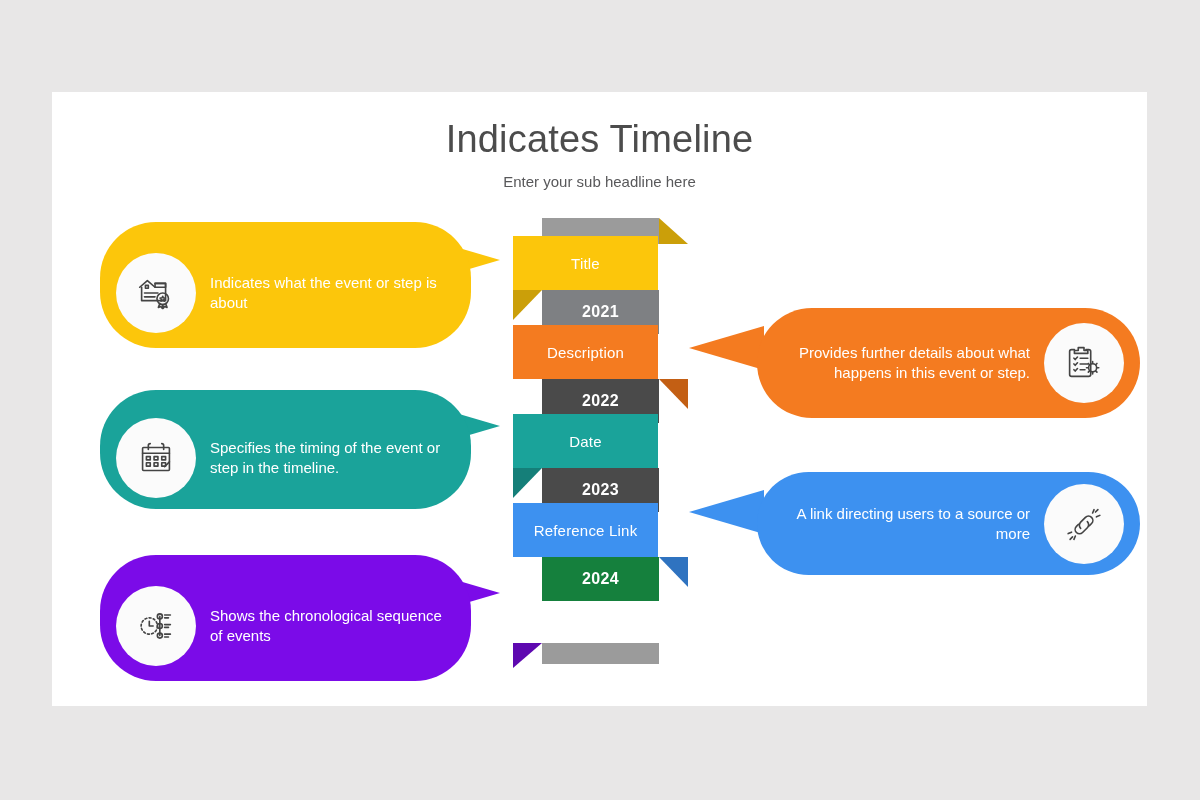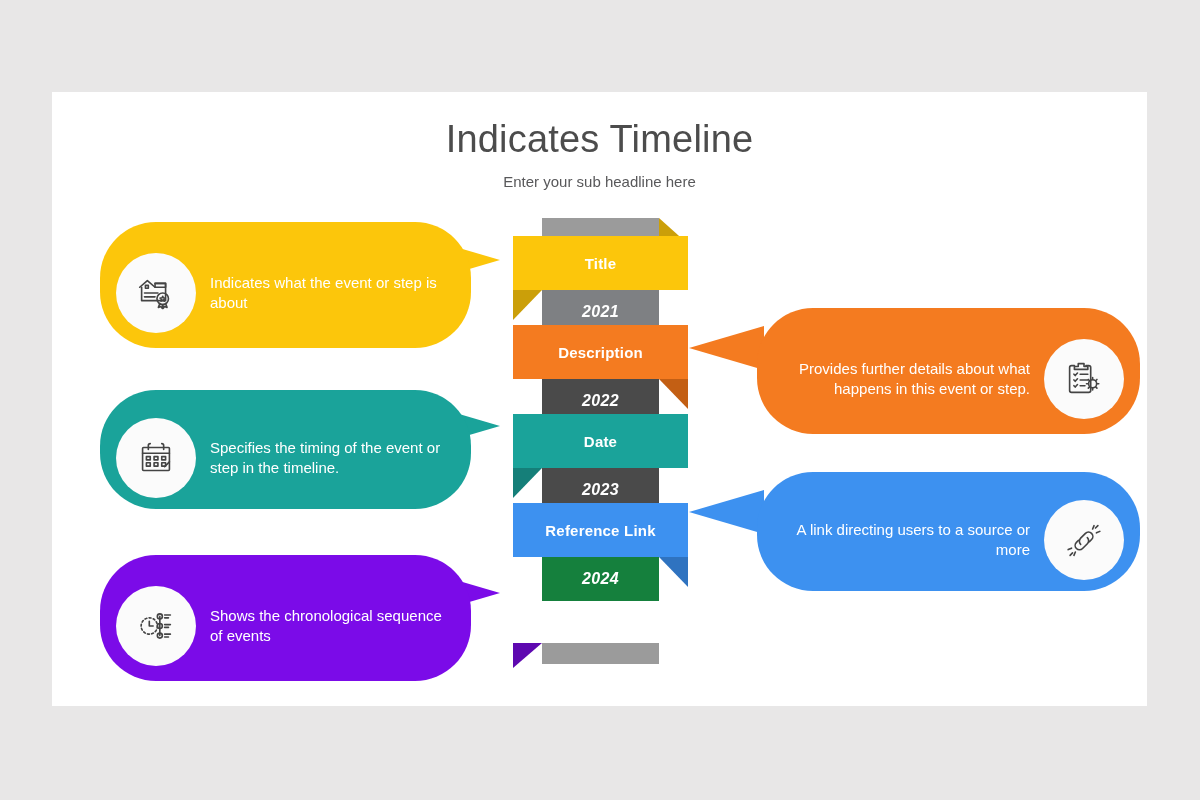--- a/index.html
+++ b/index.html
@@ -58,33 +58,32 @@
     width: 117px;
     text-align: center;
     color: #ffffff;
     font-size: 16px;
     font-weight: bold;
     line-height: 1;
     display: flex;
     align-items: center;
     justify-content: center;
     letter-spacing: .3px;
-    font-style: italic;
   }
   .ribbon {
     position: absolute;
     left: 0;
-    width: 175px;
+    width: 145px;
     height: 54px;
     display: flex;
     align-items: center;
     justify-content: center;
     color: #ffffff;
     font-size: 15px;
-    font-weight: bold;
+    font-weight: normal;
     letter-spacing: .2px;
     z-index: 4;
   }
   .fold {
     position: absolute;
     width: 0;
     height: 0;
     z-index: 3;
   }
 
@@ -106,21 +105,21 @@
     justify-content: center;
     flex: none;
   }
   .bubble .btext {
     color: #ffffff;
     font-size: 15px;
     line-height: 1.32;
     font-weight: 400;
   }
   .bubble.left  { padding: 16px 22px 0 16px; }
-  .bubble.right { padding: 16px 16px 0 22px; }
+  .bubble.right { padding: 0 16px 0 22px; }
   .bubble.left  .btext { margin-left: 14px; text-align: left; }
   .bubble.right .btext { margin-right: 14px; text-align: right; flex: 1; }
   .tail {
     position: absolute;
     width: 0;
     height: 0;
     z-index: 5;
   }
   svg { display: block; }
 </style>

